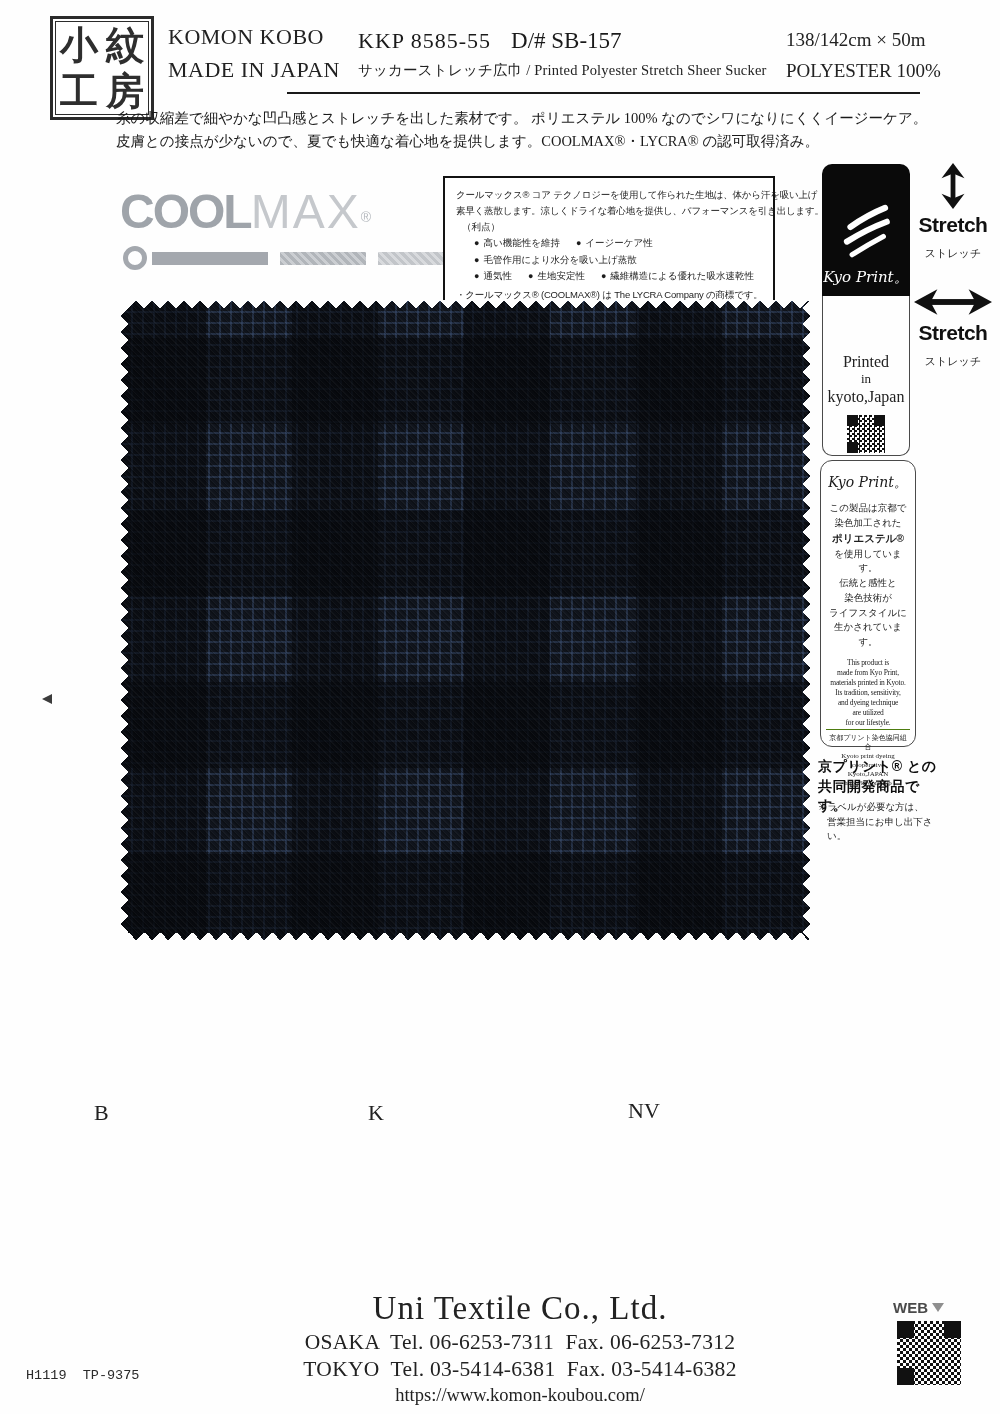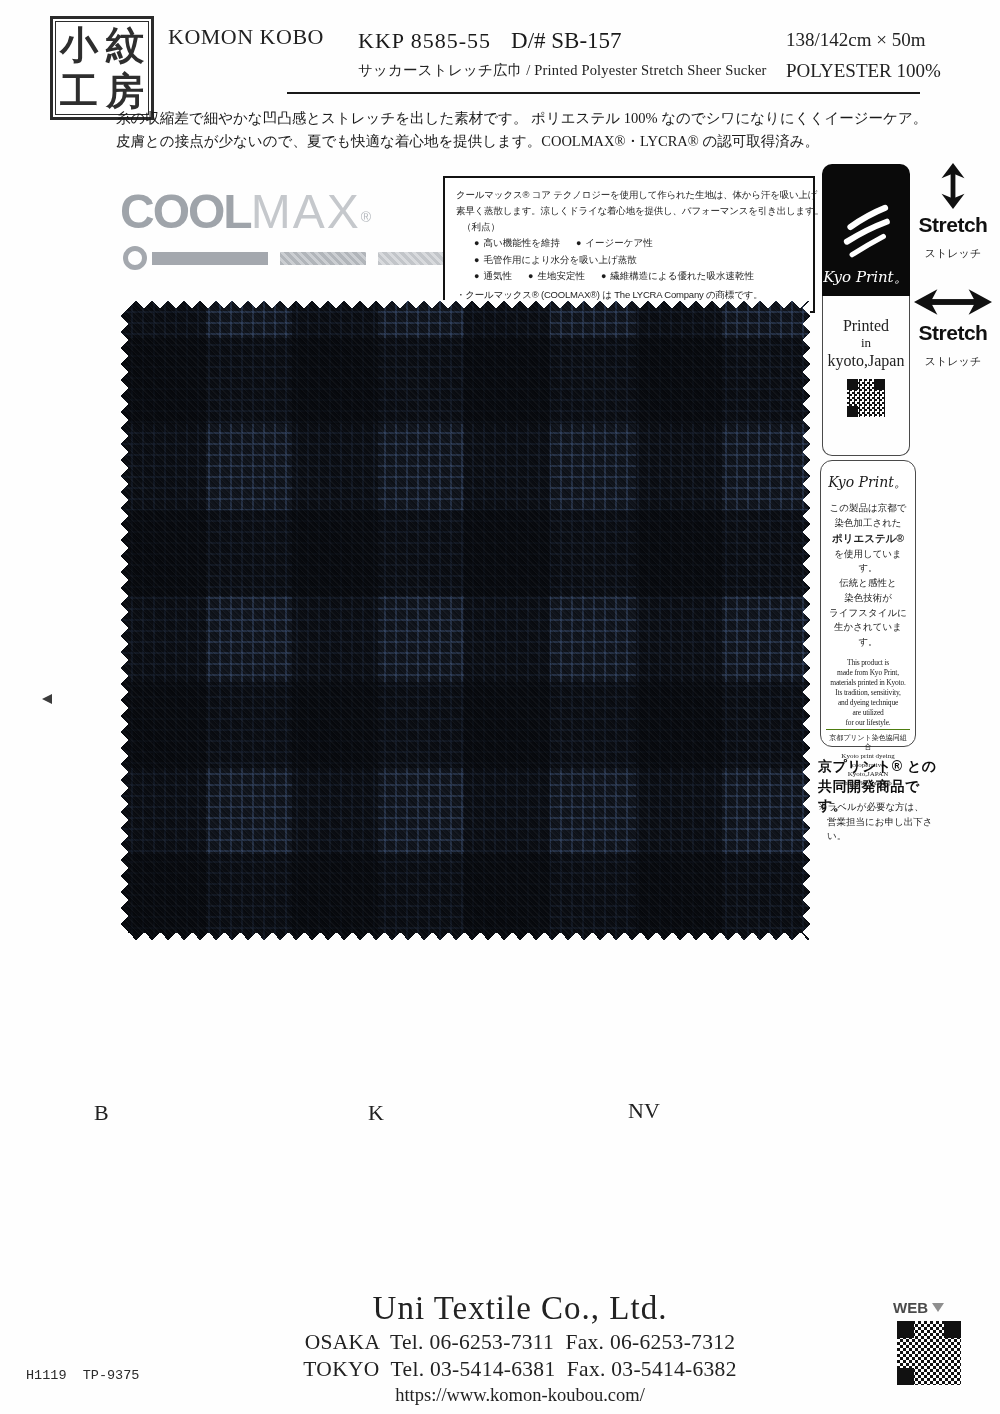--- a/index.html
+++ b/index.html
@@ -26,35 +26,35 @@
   .cm-cool{font-family:"Liberation Sans",sans-serif;font-weight:bold;font-size:48px;color:#9fa4aa;letter-spacing:-2px;}
   .cm-max{font-family:"Liberation Sans",sans-serif;font-weight:400;font-size:48px;color:#c5c8cc;letter-spacing:2px;}
   .cm-reg{font-family:"Liberation Sans",sans-serif;font-size:14px;color:#b5b9be;vertical-align:super;}
   #coolmax-key{left:123px;top:246px;display:flex;align-items:center;gap:12px;}
   .key-ring{width:14px;height:14px;border:5px solid #a4a8ae;border-radius:50%;}
   .key-bar1{width:116px;height:13px;background:#a4a8ae;margin-left:-7px;}
   .key-bar2{width:86px;height:13px;background:repeating-linear-gradient(45deg,#b1b5ba 0 3px,#cbced2 3px 6px);}
   .key-bar3{width:78px;height:13px;background:repeating-linear-gradient(45deg,#c2c5c9 0 3px,#d8dadd 3px 6px);}
   .key-bar4{width:78px;height:13px;background:repeating-linear-gradient(45deg,#d0d2d5 0 3px,#e4e5e8 3px 6px);}
 
-  #cm-box{left:443px;top:176px;width:372px;box-sizing:border-box;border:2px solid #121212;background:#fff;
+  #cm-box{left:443px;top:176px;width:332px;box-sizing:border-box;border:2px solid #121212;background:#fff;
      padding:9px 11px 8px;font-family:"Liberation Sans",sans-serif;font-size:9.5px;line-height:1.7;color:#1c1c1c;}
   #cm-box .intro{white-space:nowrap;letter-spacing:-.2px;}
   #cm-box .benefits-title{padding-left:6px;}
   .benefit-row{padding-left:18px;white-space:nowrap;}
   .benefit{margin-right:16px;}
   .benefit::before{content:"●";margin-right:4px;font-size:9px;}
   #cm-box .tm-note{margin-top:3px;letter-spacing:-.2px;white-space:nowrap;}
 
   
   #kyo-tag-black{left:822px;top:164px;width:88px;height:132px;background:#0a0a0a;border-radius:10px 10px 0 0;
      box-sizing:border-box;display:flex;flex-direction:column;align-items:center;justify-content:flex-end;padding-bottom:9px;}
   #kyo-tag-black .logo-text{color:#fff;font-family:"DejaVu Serif",serif;font-style:italic;font-size:15px;margin-top:4px;}
   #kyo-tag-white{left:822px;top:296px;width:88px;height:160px;box-sizing:border-box;border:1.5px solid #4a4a4a;border-top:none;
-     border-radius:0 0 10px 10px;text-align:center;padding-top:20px;font-size:16px;line-height:1.2;color:#222;}
+     border-radius:0 0 10px 10px;text-align:center;padding-top:56px;font-size:16px;line-height:1.2;color:#222;}
   #kyo-tag-white .pl-in{font-size:13px;}
   .qr{background-color:#fff;}
   .qr-38{width:38px;height:38px;margin:9px auto 0;
      background-image:linear-gradient(#111,#111),linear-gradient(#fff,#fff),linear-gradient(#111,#111),
                       linear-gradient(#111,#111),linear-gradient(#fff,#fff),linear-gradient(#111,#111),
                       linear-gradient(#111,#111),linear-gradient(#fff,#fff),linear-gradient(#111,#111),
                       repeating-conic-gradient(#111 0 25%,#fff 0 50%);
      background-repeat:no-repeat,no-repeat,no-repeat,no-repeat,no-repeat,no-repeat,no-repeat,no-repeat,no-repeat,repeat;
      background-position:0 0,2px 2px,4px 4px, right 0 top 0,right 2px top 2px,right 4px top 4px,
                          left 0 bottom 0,left 2px bottom 2px,left 4px bottom 4px, 0 0;
@@ -133,20 +133,21 @@
   <div class="abs" id="stamp">
     <div class="inner">
       <span>小</span>
       <span>紋</span>
       <span>工</span>
       <span>房</span>
     </div>
   </div>
   <div class="abs" id="brand">
     <div>KOMON KOBO</div>
+    <div>MADE IN JAPAN</div>
   </div>
   <div class="abs" id="titleblock">
     <span id="item-no">KKP 8585-55</span>
     <span id="design-no">D/# SB-157</span>
     <div id="subtitle">サッカーストレッチ広巾 / Printed Polyester Stretch Sheer Sucker</div>
   </div>
   <div class="abs" id="specs">
     <div>138/142cm × 50m</div>
     <div>POLYESTER 100%</div>
   </div>

